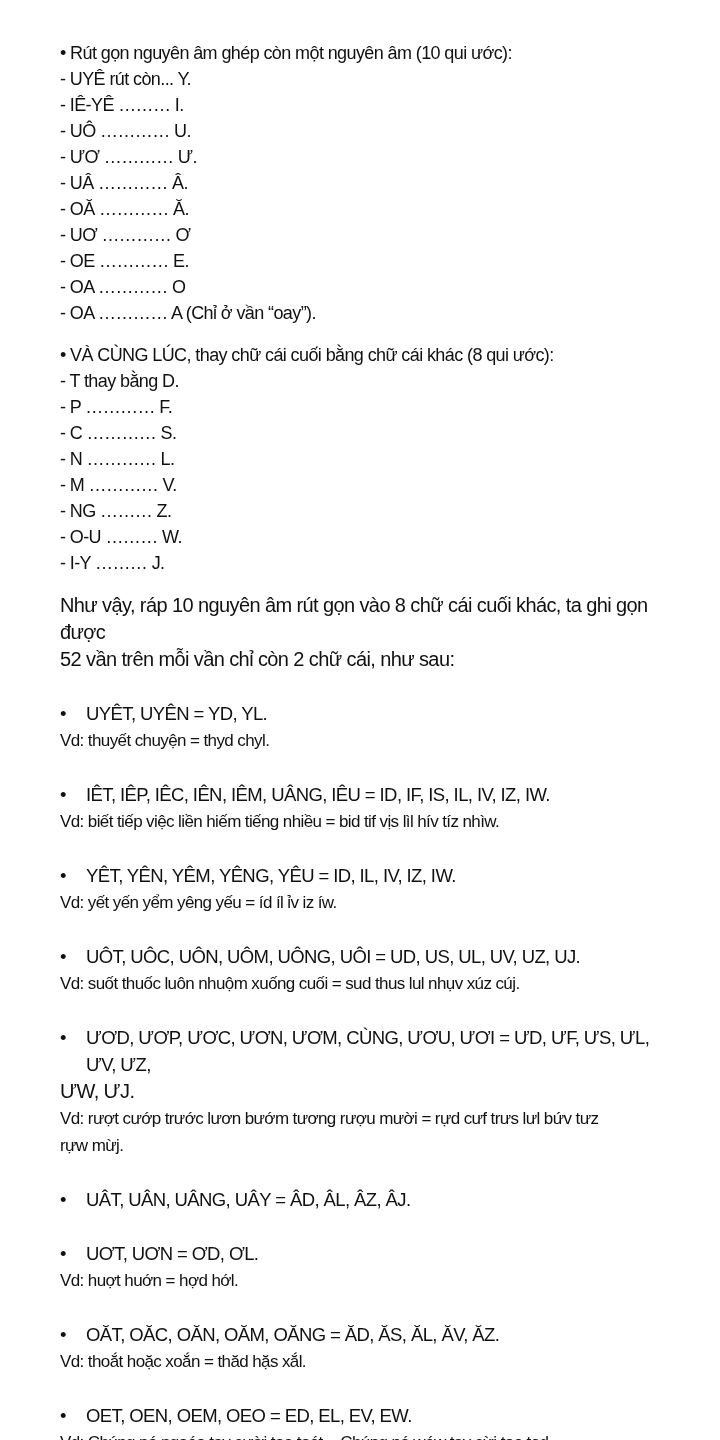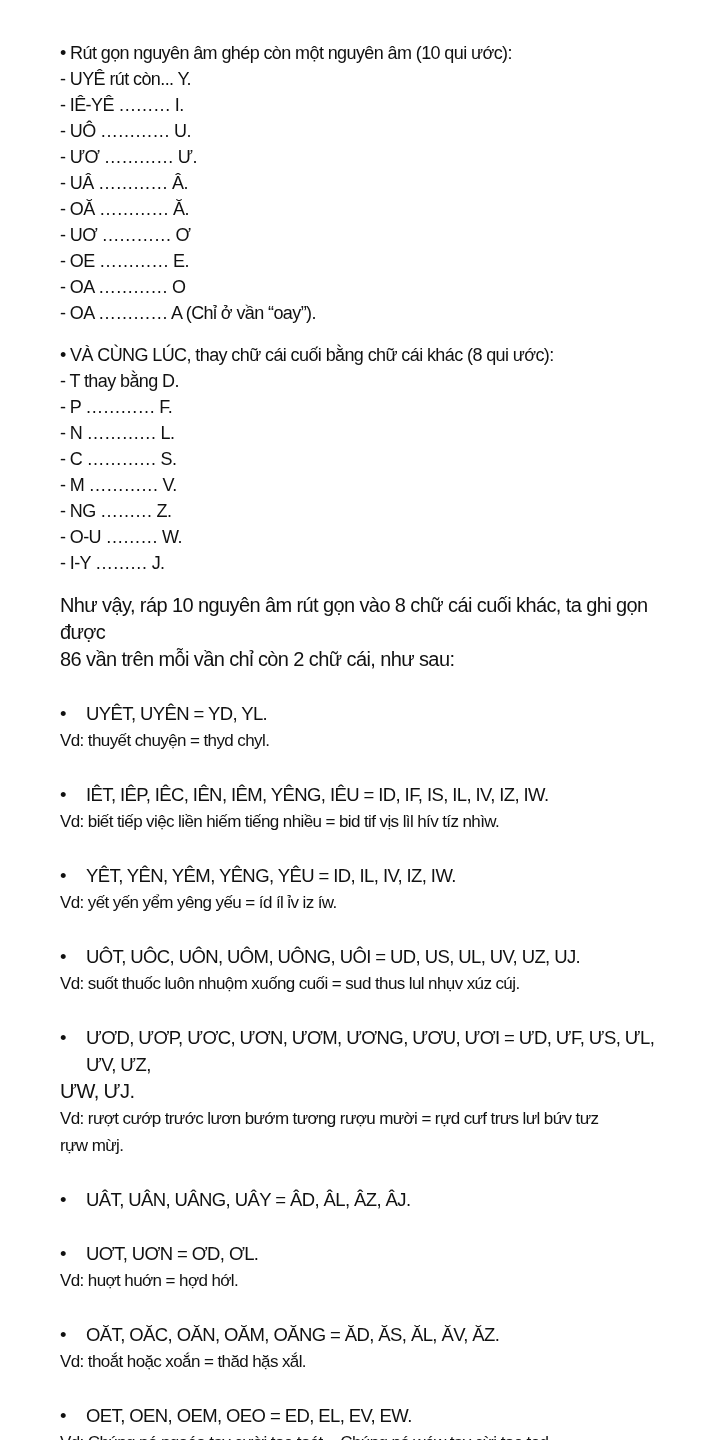--- a/index.html
+++ b/index.html
@@ -35,47 +35,47 @@
     <div class="line">- OA ………… O</div>
     <div class="line">- OA ………… A (Chỉ ở vần “oay”).</div>
   </div>
 
   <div class="gap-sm"></div>
 
   <div>
     <div class="line">• VÀ CÙNG LÚC, thay chữ cái cuối bằng chữ cái khác (8 qui ước):</div>
     <div class="line">- T thay bằng D.</div>
     <div class="line">- P ………… F.</div>
+    <div class="line">- C ………… S.</div>
     <div class="line">- N ………… L.</div>
-    <div class="line">- C ………… S.</div>
     <div class="line">- M ………… V.</div>
     <div class="line">- NG ……… Z.</div>
     <div class="line">- O-U ……… W.</div>
     <div class="line">- I-Y ……… J.</div>
   </div>
 
   <div class="gap-sm"></div>
 
   <div class="block">
     <div class="wrap-line">Như vậy, ráp 10 nguyên âm rút gọn vào 8 chữ cái cuối khác, ta ghi gọn được</div>
-    <div class="wrap-line">86 vần trên mỗi vần chỉ còn 2 chữ cái, như sau:</div>
+    <div class="wrap-line">52 vần trên mỗi vần chỉ còn 2 chữ cái, như sau:</div>
   </div>
 
   <div class="block">
     <div class="bullet-line">
         <span class="dot">•</span>
         <span>UYÊT, UYÊN = YD, YL.</span>
       </div>
     <div class="example">Vd: thuyết chuyện = thyd chyl.</div>
   </div>
 
   <div class="block">
     <div class="bullet-line">
         <span class="dot">•</span>
-        <span>IÊT, IÊP, IÊC, IÊN, IÊM, YÊNG, IÊU = ID, IF, IS, IL, IV, IZ, IW.</span>
+        <span>IÊT, IÊP, IÊC, IÊN, IÊM, UÂNG, IÊU = ID, IF, IS, IL, IV, IZ, IW.</span>
       </div>
     <div class="example">Vd: biết tiếp việc liền hiếm tiếng nhiều = bid tif vịs lìl hív tíz nhìw.</div>
   </div>
 
   <div class="block">
     <div class="bullet-line">
         <span class="dot">•</span>
         <span>YÊT, YÊN, YÊM, YÊNG, YÊU = ID, IL, IV, IZ, IW.</span>
       </div>
     <div class="example">Vd: yết yến yểm yêng yếu = íd íl ỉv iz íw.</div>
@@ -85,21 +85,21 @@
     <div class="bullet-line">
         <span class="dot">•</span>
         <span>UÔT, UÔC, UÔN, UÔM, UÔNG, UÔI = UD, US, UL, UV, UZ, UJ.</span>
       </div>
     <div class="example">Vd: suốt thuốc luôn nhuộm xuống cuối = sud thus lul nhụv xúz cúj.</div>
   </div>
 
   <div class="block">
     <div class="bullet-line">
         <span class="dot">•</span>
-        <span>ƯƠD, ƯƠP, ƯƠC, ƯƠN, ƯƠM, ƯƠNG, ƯƠU, ƯƠI = ƯD, ƯF, ƯS, ƯL, ƯV, ƯZ,</span>
+        <span>ƯƠD, ƯƠP, ƯƠC, ƯƠN, ƯƠM, CÙNG, ƯƠU, ƯƠI = ƯD, ƯF, ƯS, ƯL, ƯV, ƯZ,</span>
       </div>
     <div class="wrap-line">ƯW, ƯJ.</div>
     <div class="example">Vd: rượt cướp trước lươn bướm tương rượu mười = rựd cưf trưs lưl bứv tưz</div>
     <div class="example"> rựw mừj.</div>
   </div>
 
   <div class="block">
     <div class="bullet-line">
         <span class="dot">•</span>
         <span>UÂT, UÂN, UÂNG, UÂY = ÂD, ÂL, ÂZ, ÂJ.</span>

